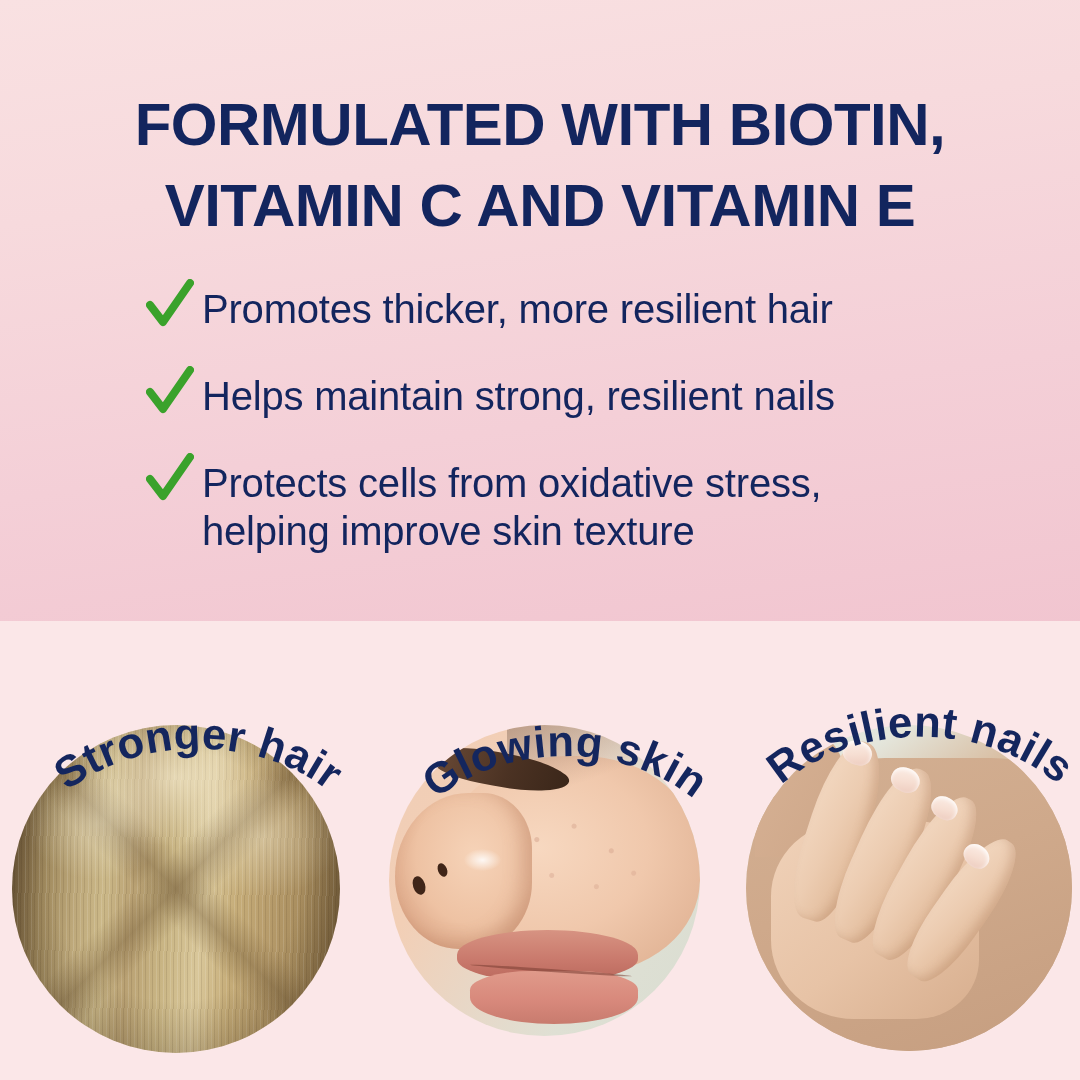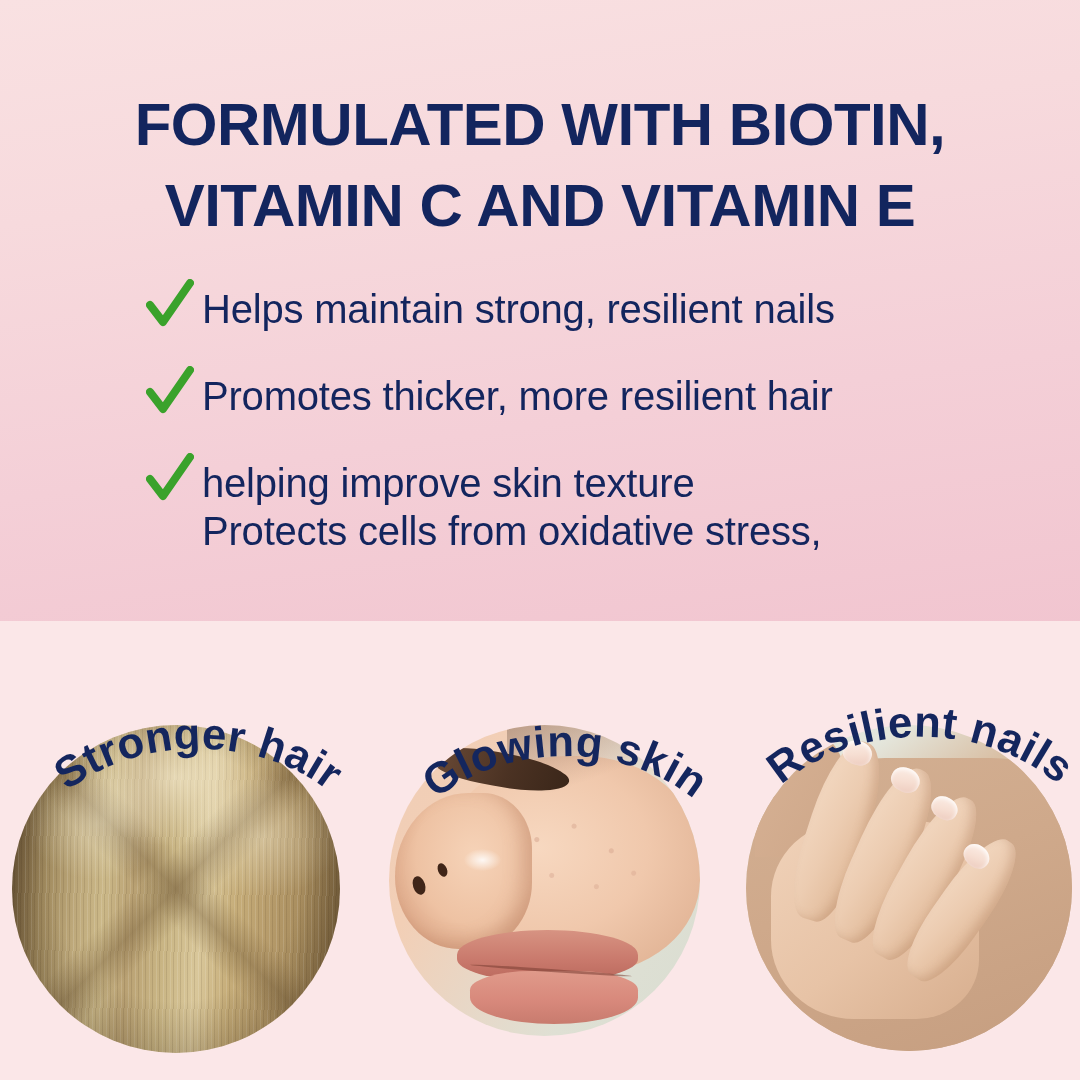--- a/index.html
+++ b/index.html
@@ -322,44 +322,44 @@
 
     <div class="bullets">
 
       <div class="bullet-row">
         <span class="check-icon">
           <svg viewBox="0 0 48 52" xmlns="http://www.w3.org/2000/svg">
             <path d="M4 26 L17 43 L44 4" fill="none" stroke="#3aa22b" stroke-width="8" stroke-linecap="round" stroke-linejoin="round"></path>
           </svg>
         </span>
         <span class="bullet-text">
-          <span class="tline">Helps maintain strong, resilient nails</span>
+          <span class="tline">Promotes thicker, more resilient hair</span>
         </span>
       </div>
 
       <div class="bullet-row">
         <span class="check-icon">
           <svg viewBox="0 0 48 52" xmlns="http://www.w3.org/2000/svg">
             <path d="M4 26 L17 43 L44 4" fill="none" stroke="#3aa22b" stroke-width="8" stroke-linecap="round" stroke-linejoin="round"></path>
           </svg>
         </span>
         <span class="bullet-text">
-          <span class="tline">Promotes thicker, more resilient hair</span>
+          <span class="tline">Helps maintain strong, resilient nails</span>
         </span>
       </div>
 
       <div class="bullet-row">
         <span class="check-icon">
           <svg viewBox="0 0 48 52" xmlns="http://www.w3.org/2000/svg">
             <path d="M4 26 L17 43 L44 4" fill="none" stroke="#3aa22b" stroke-width="8" stroke-linecap="round" stroke-linejoin="round"></path>
           </svg>
         </span>
         <span class="bullet-text">
+          <span class="tline">Protects cells from oxidative stress,</span>
           <span class="tline">helping improve skin texture</span>
-          <span class="tline">Protects cells from oxidative stress,</span>
         </span>
       </div>
 
     </div>
   </div>
 
   <div class="bottom-panel">
 
     <div class="tile tile-hair">
       <div class="photo-circle">

